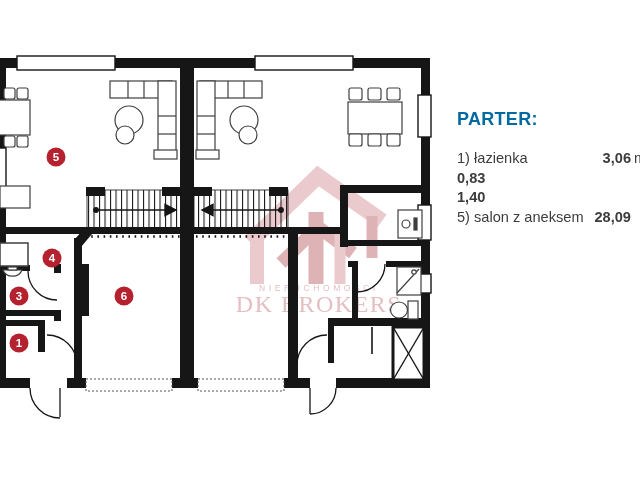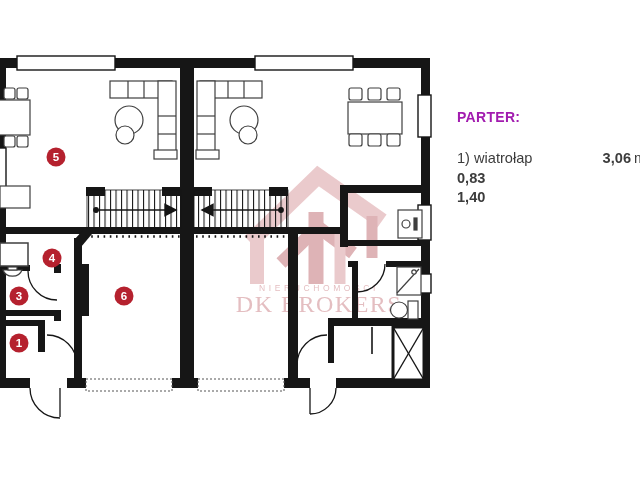--- a/index.html
+++ b/index.html
@@ -6,21 +6,21 @@
   body{
     width:640px;height:480px;overflow:hidden;position:relative;
     background:#ffffff;font-family:"Liberation Sans",sans-serif;
   }
   .plan-wrap{position:absolute;inset:0;}
   svg{display:block;}
   .legend{
     position:absolute;left:457px;top:109px;width:174px;
   }
   .legend-title{
-    font-size:14px;font-weight:bold;color:#a21caf;letter-spacing:.3px;
+    font-size:18px;font-weight:bold;color:#0369a1;letter-spacing:.3px;
     margin:0 0 0 0;
   }
   .legend-items{
     position:absolute;left:0;top:40px;width:174px;
   }
   .legend-row{
     position:relative;display:flex;justify-content:space-between;
     font-size:14.6px;line-height:19.6px;color:#3c3c3c;white-space:nowrap;
   }
   .legend-row .lbl{flex:0 0 auto;}
@@ -250,26 +250,31 @@
       <text x="124" y="300" fill="#ffffff">6</text>
     </g>
   </g>
 </svg>
 </div>
 
 <div class="legend">
   <div class="legend-title">PARTER:</div>
   <div class="legend-items">
     <div class="legend-row">
-      <span class="lbl"><span>1)</span> <span>wiatrołap</span></span>
+      <span class="lbl"><span>1)</span> <span>łazienka</span></span>
       <span class="val">3,06</span>
       <span class="unit"> m²</span>
     </div>
     <div class="legend-row">
       <span class="val">0,83</span>
       <span class="unit"></span>
     </div>
     <div class="legend-row">
       <span class="val">1,40</span>
       <span class="unit"></span>
     </div>
+    <div class="legend-row">
+      <span class="lbl"><span>5)</span> <span>salon z aneksem</span></span>
+      <span class="val">28,09</span>
+      <span class="unit"></span>
+    </div>
   </div>
 </div>
 
 </body></html>

